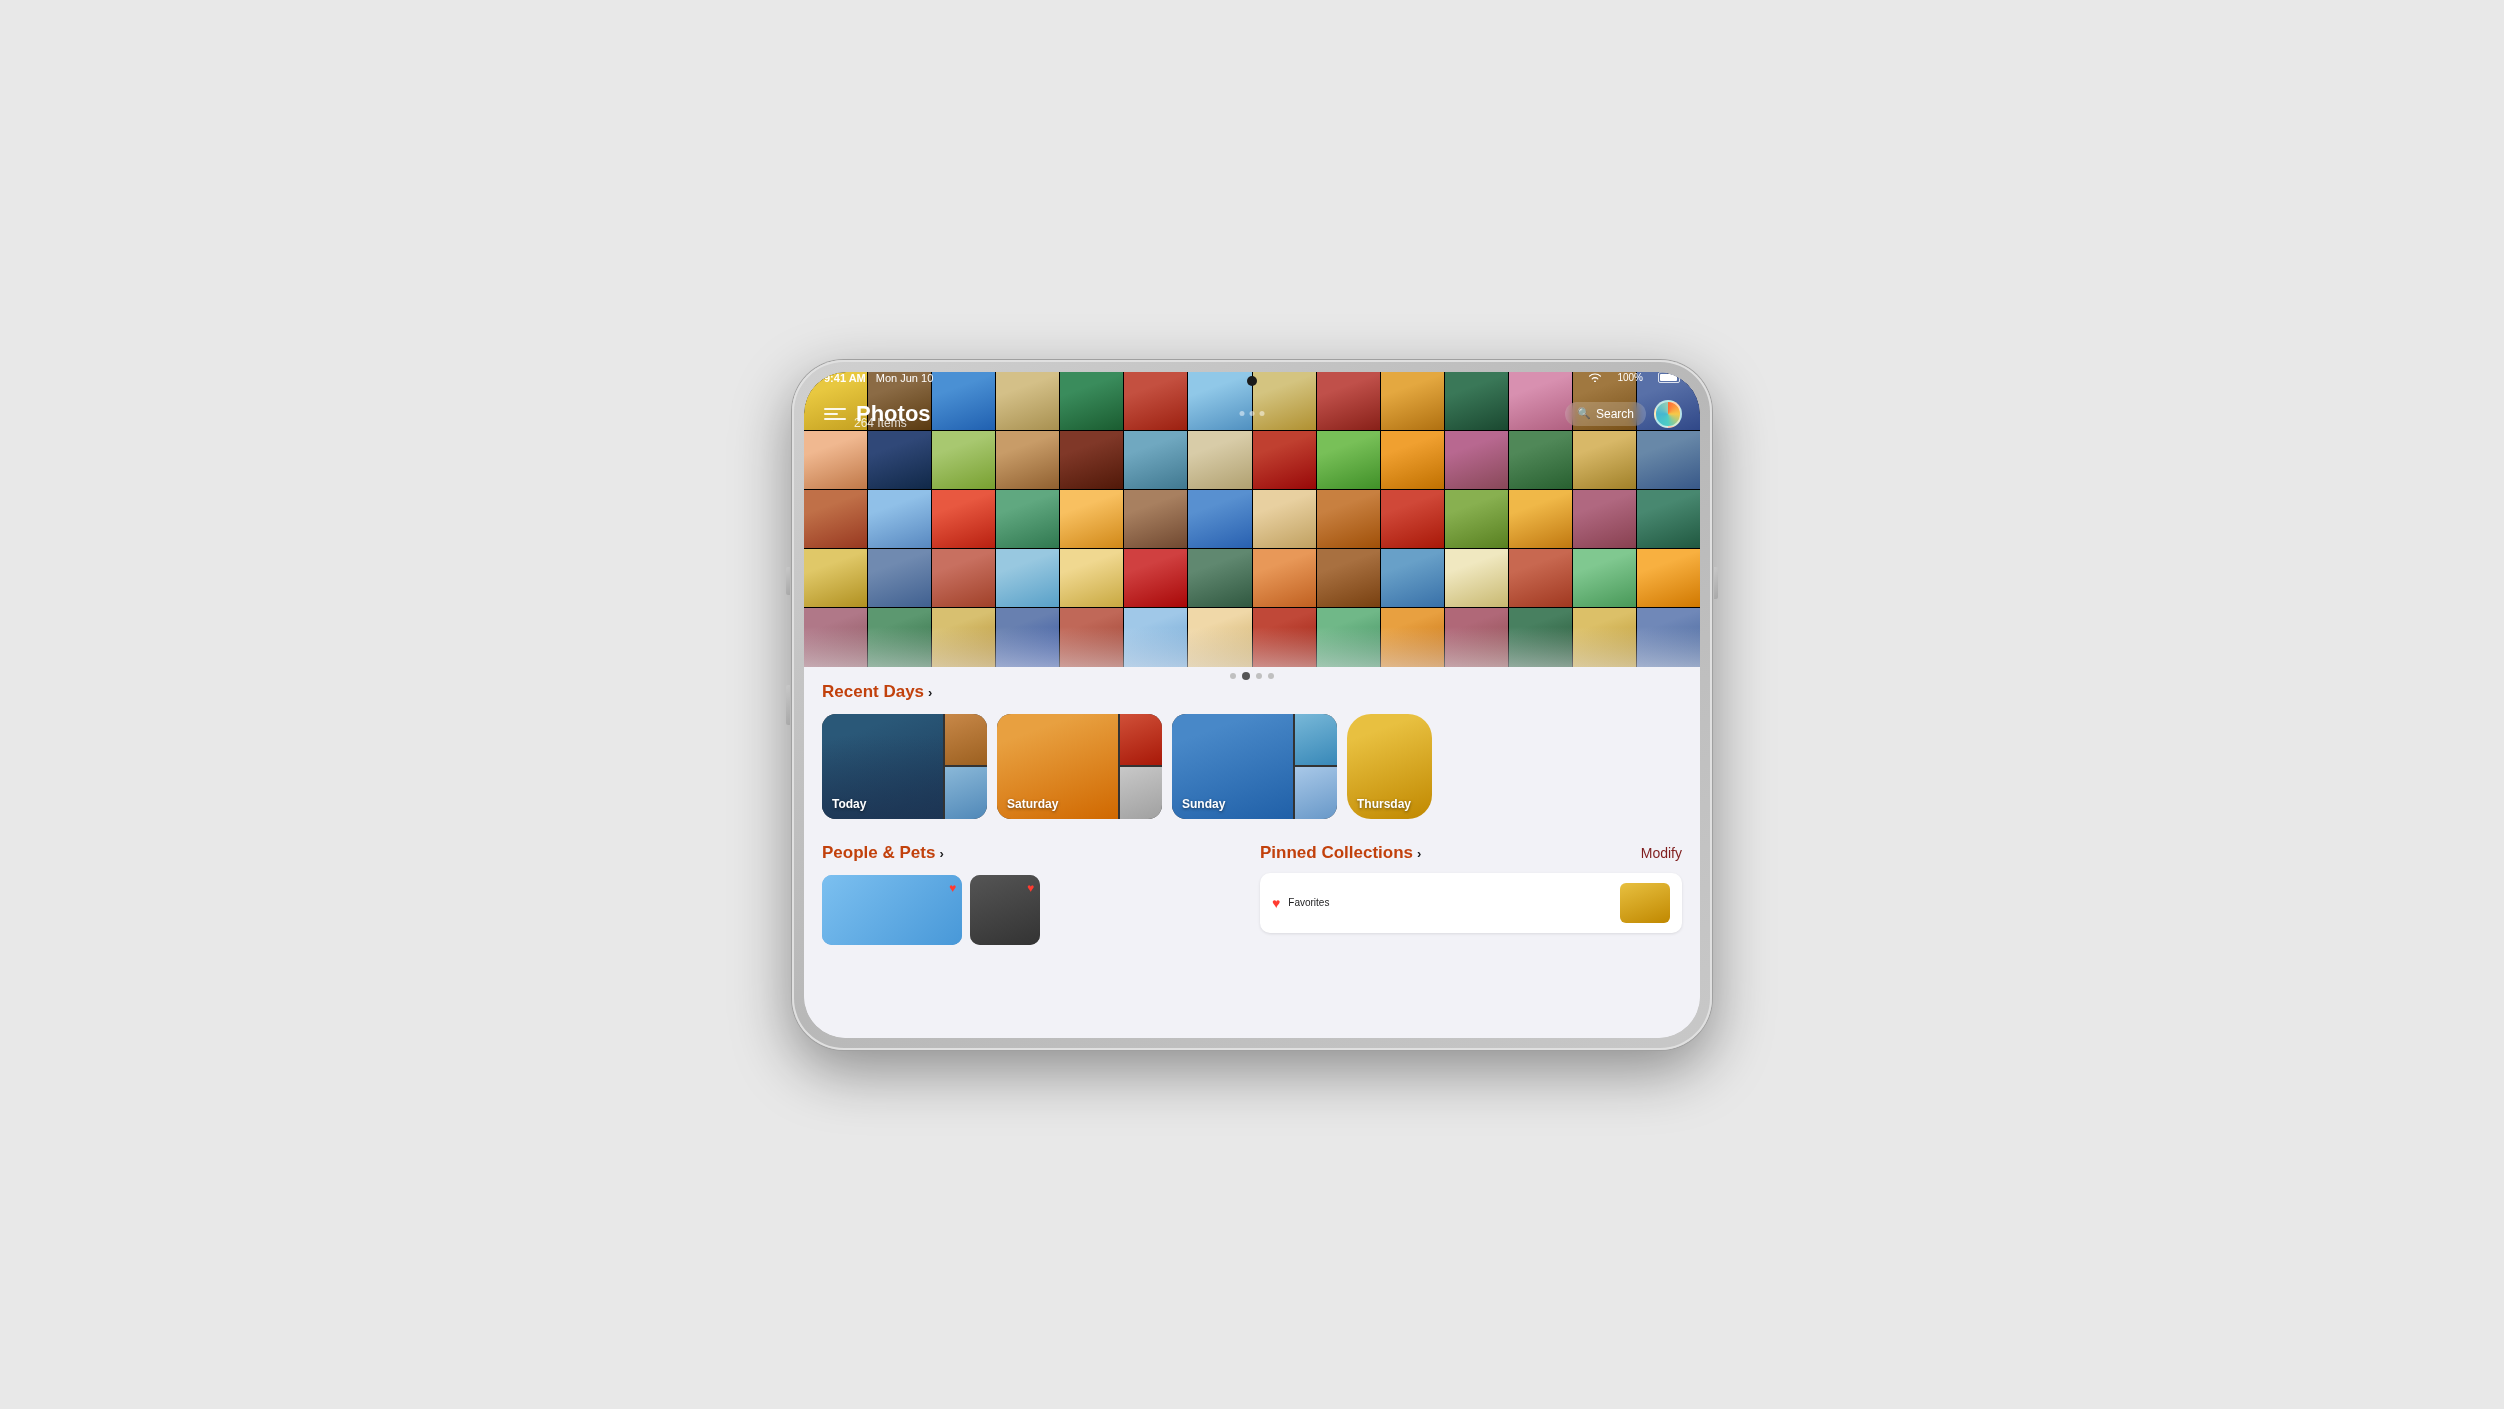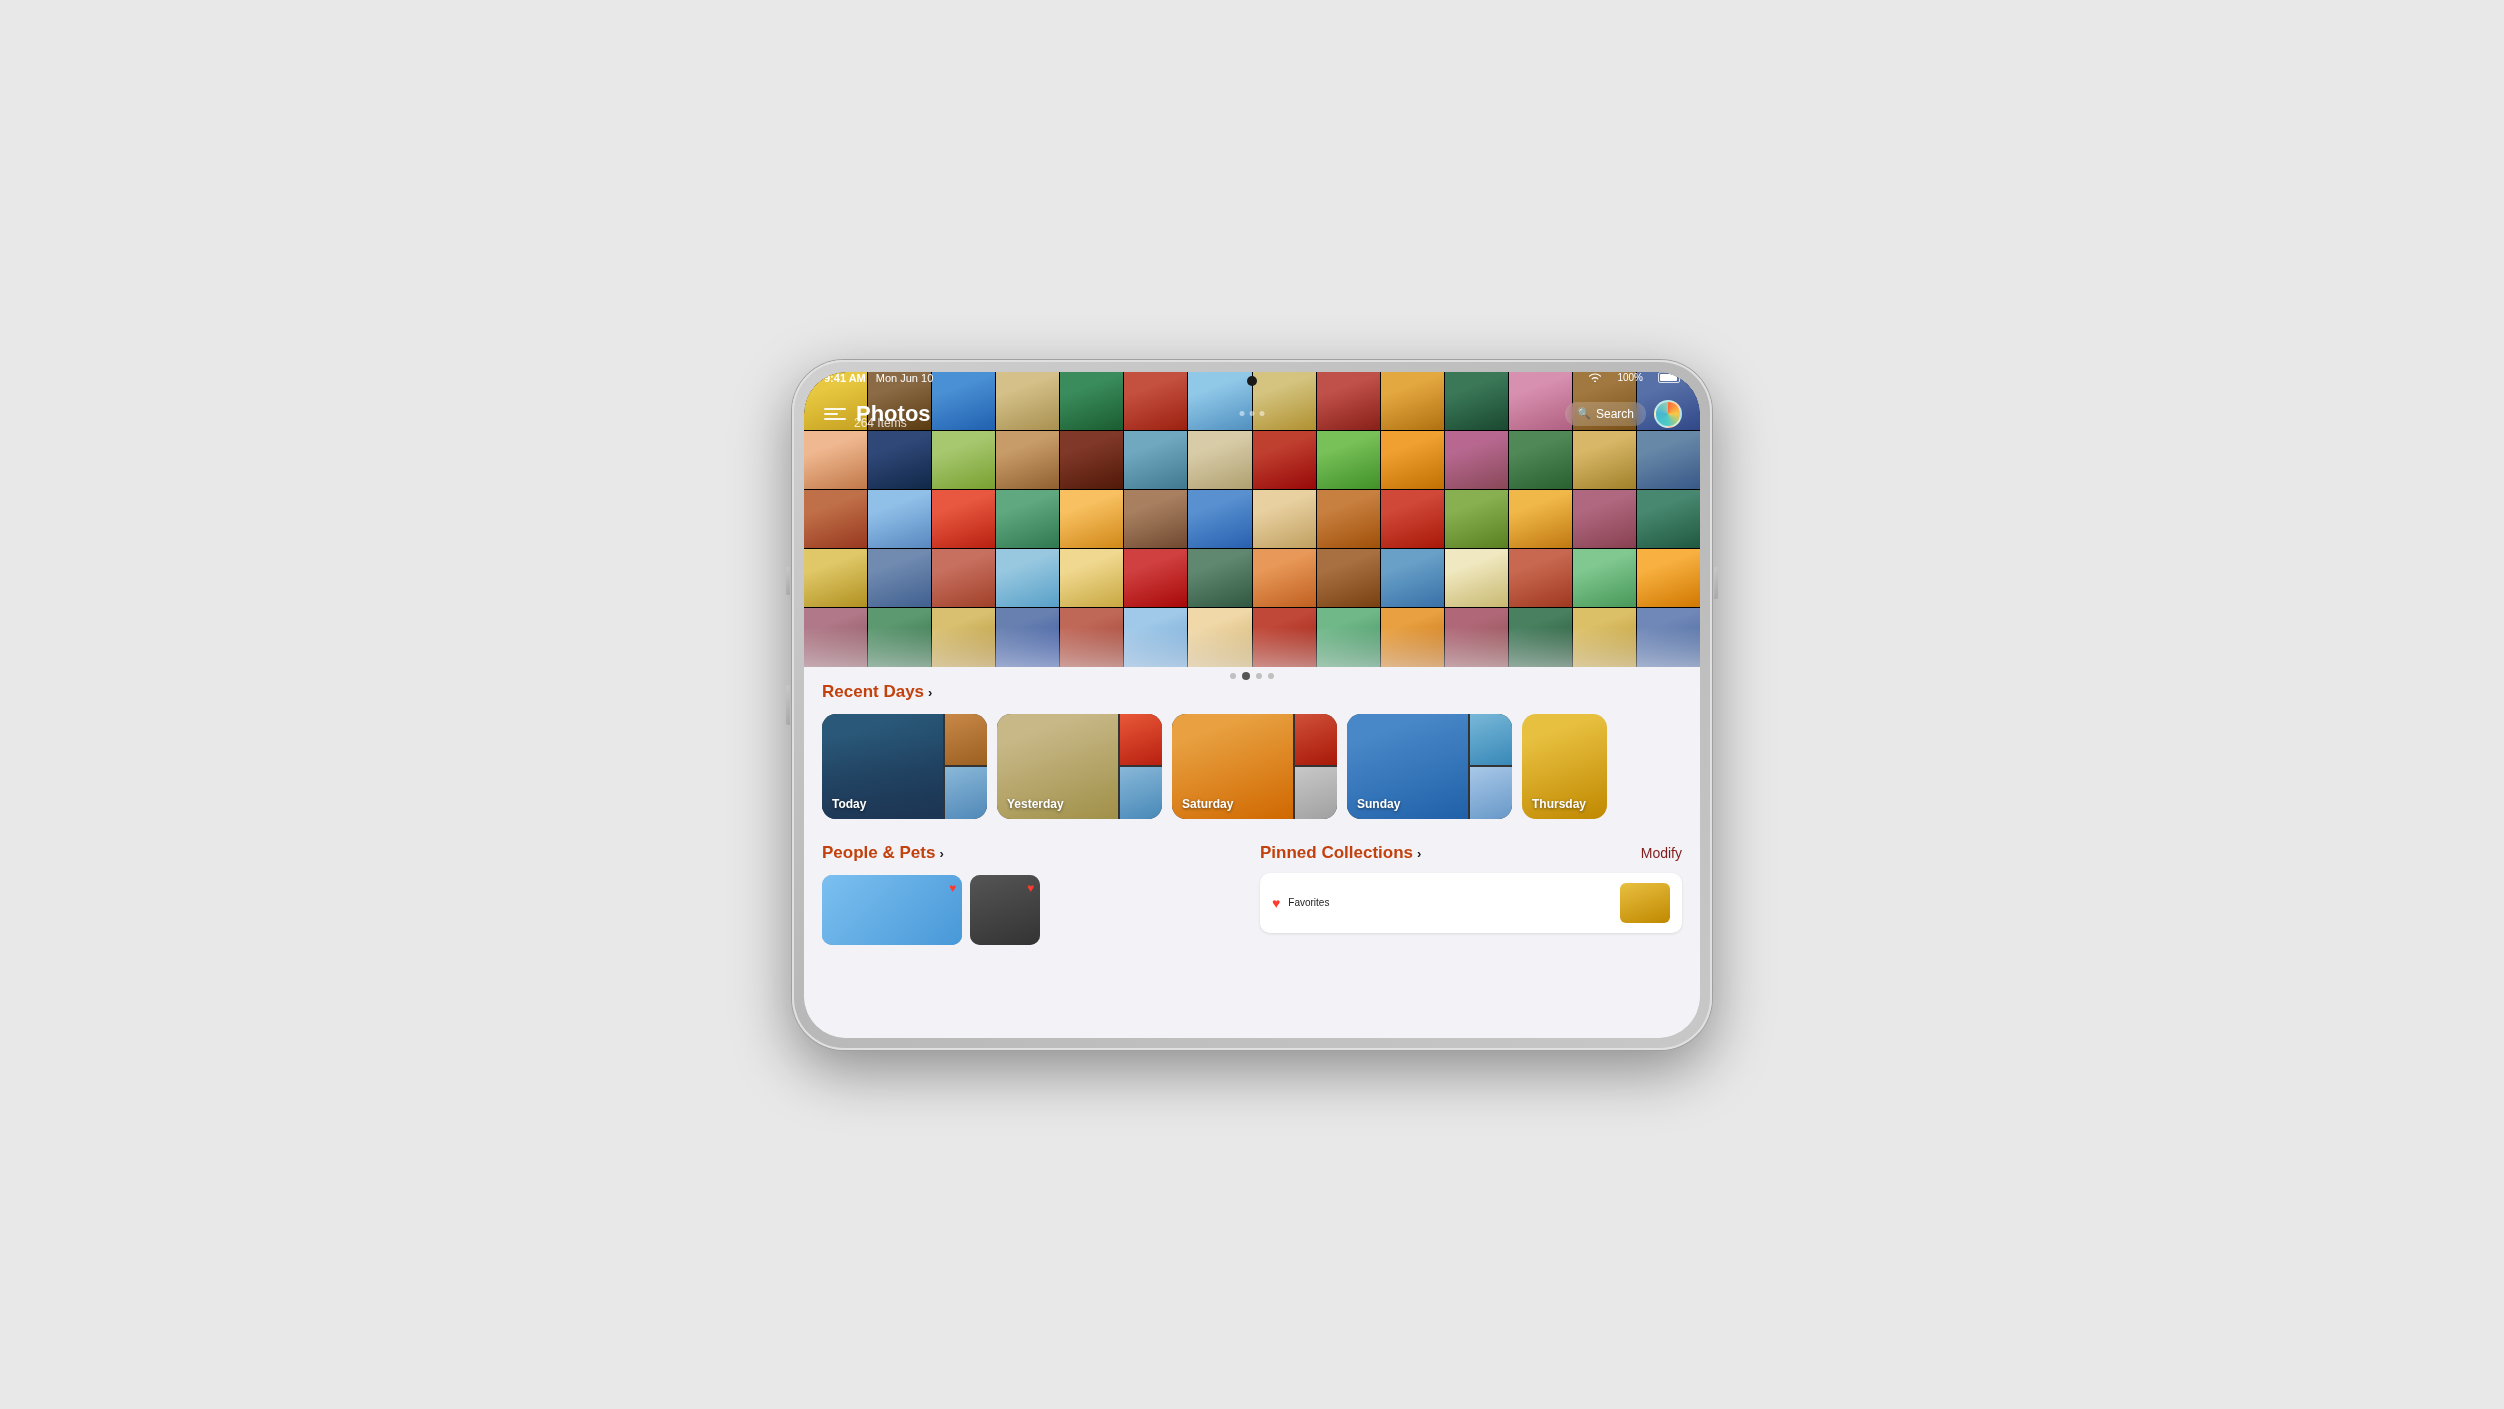--- a/index.html
+++ b/index.html
@@ -716,29 +716,20 @@
             <div style="grid-column:1;grid-row:1/3;background:linear-gradient(160deg,#2a5878 20%,#1a3858 100%);position:relative;">
 
               <div style="position:absolute;bottom:0;left:0;right:0;height:80%;background:linear-gradient(to top, rgba(30,50,80,0.6), transparent);"></div>
             </div>
             <div style="background:linear-gradient(160deg,#c88848,#9c6020);"></div>
             <div style="background:linear-gradient(160deg,#8ab8d8,#5088b8);"></div>
           </div>
           <div class="card-label">Today</div>
         </div>
 
-        <div class="day-card" style="width:165px;height:105px;border-radius:14px;overflow:hidden;position:relative;cursor:pointer;">
-          <div style="width:100%;height:100%;display:grid;grid-template-columns:1fr 42px;grid-template-rows:1fr 1fr;gap:2px;background:#333;">
-            <div style="grid-column:1;grid-row:1/3;background:linear-gradient(160deg,#c8b888 20%,#a09048 100%);">
-            </div>
-            <div style="background:linear-gradient(160deg,#e85838,#b82010);"></div>
-            <div style="background:linear-gradient(160deg,#88b8d8,#4888b8);"></div>
-          </div>
-          <div class="card-label">Yesterday</div>
-        </div>
 
         <div class="day-card" style="width:165px;height:105px;border-radius:14px;overflow:hidden;position:relative;cursor:pointer;">
           <div style="width:100%;height:100%;display:grid;grid-template-columns:1fr 42px;grid-template-rows:1fr 1fr;gap:2px;background:#333;">
             <div style="grid-column:1;grid-row:1/3;background:linear-gradient(160deg,#e8a040 20%,#d06800 100%);">
             </div>
             <div style="background:linear-gradient(160deg,#d05038,#a81808);"></div>
             <div style="background:linear-gradient(160deg,#c8c8c8,#a0a0a0);"></div>
           </div>
           <div class="card-label">Saturday</div>
         </div>
@@ -746,21 +737,21 @@
         <div class="day-card" style="width:165px;height:105px;border-radius:14px;overflow:hidden;position:relative;cursor:pointer;">
           <div style="width:100%;height:100%;display:grid;grid-template-columns:1fr 42px;grid-template-rows:1fr 1fr;gap:2px;background:#333;">
             <div style="grid-column:1;grid-row:1/3;background:linear-gradient(160deg,#4888c8 20%,#2060a8 100%);">
             </div>
             <div style="background:linear-gradient(160deg,#78b8d8,#3888b8);"></div>
             <div style="background:linear-gradient(160deg,#a8c8e8,#6898c8);"></div>
           </div>
           <div class="card-label">Sunday</div>
         </div>
 
-        <div class="day-card" style="width:85px;height:105px;border-radius:14px;overflow:hidden;position:relative;cursor:pointer;">
+        <div class="day-card" style="width:85px;height:105px;border-radius:24px;overflow:hidden;position:relative;cursor:pointer;">
           <div style="width:100%;height:100%;background:linear-gradient(160deg,#e8c040 20%,#c08800 100%);">
           </div>
           <div class="card-label">Thursday</div>
         </div>
       </div>
 
       <div class="bottom-sections">
 
         <div class="people-section">
           <div class="section-header">

